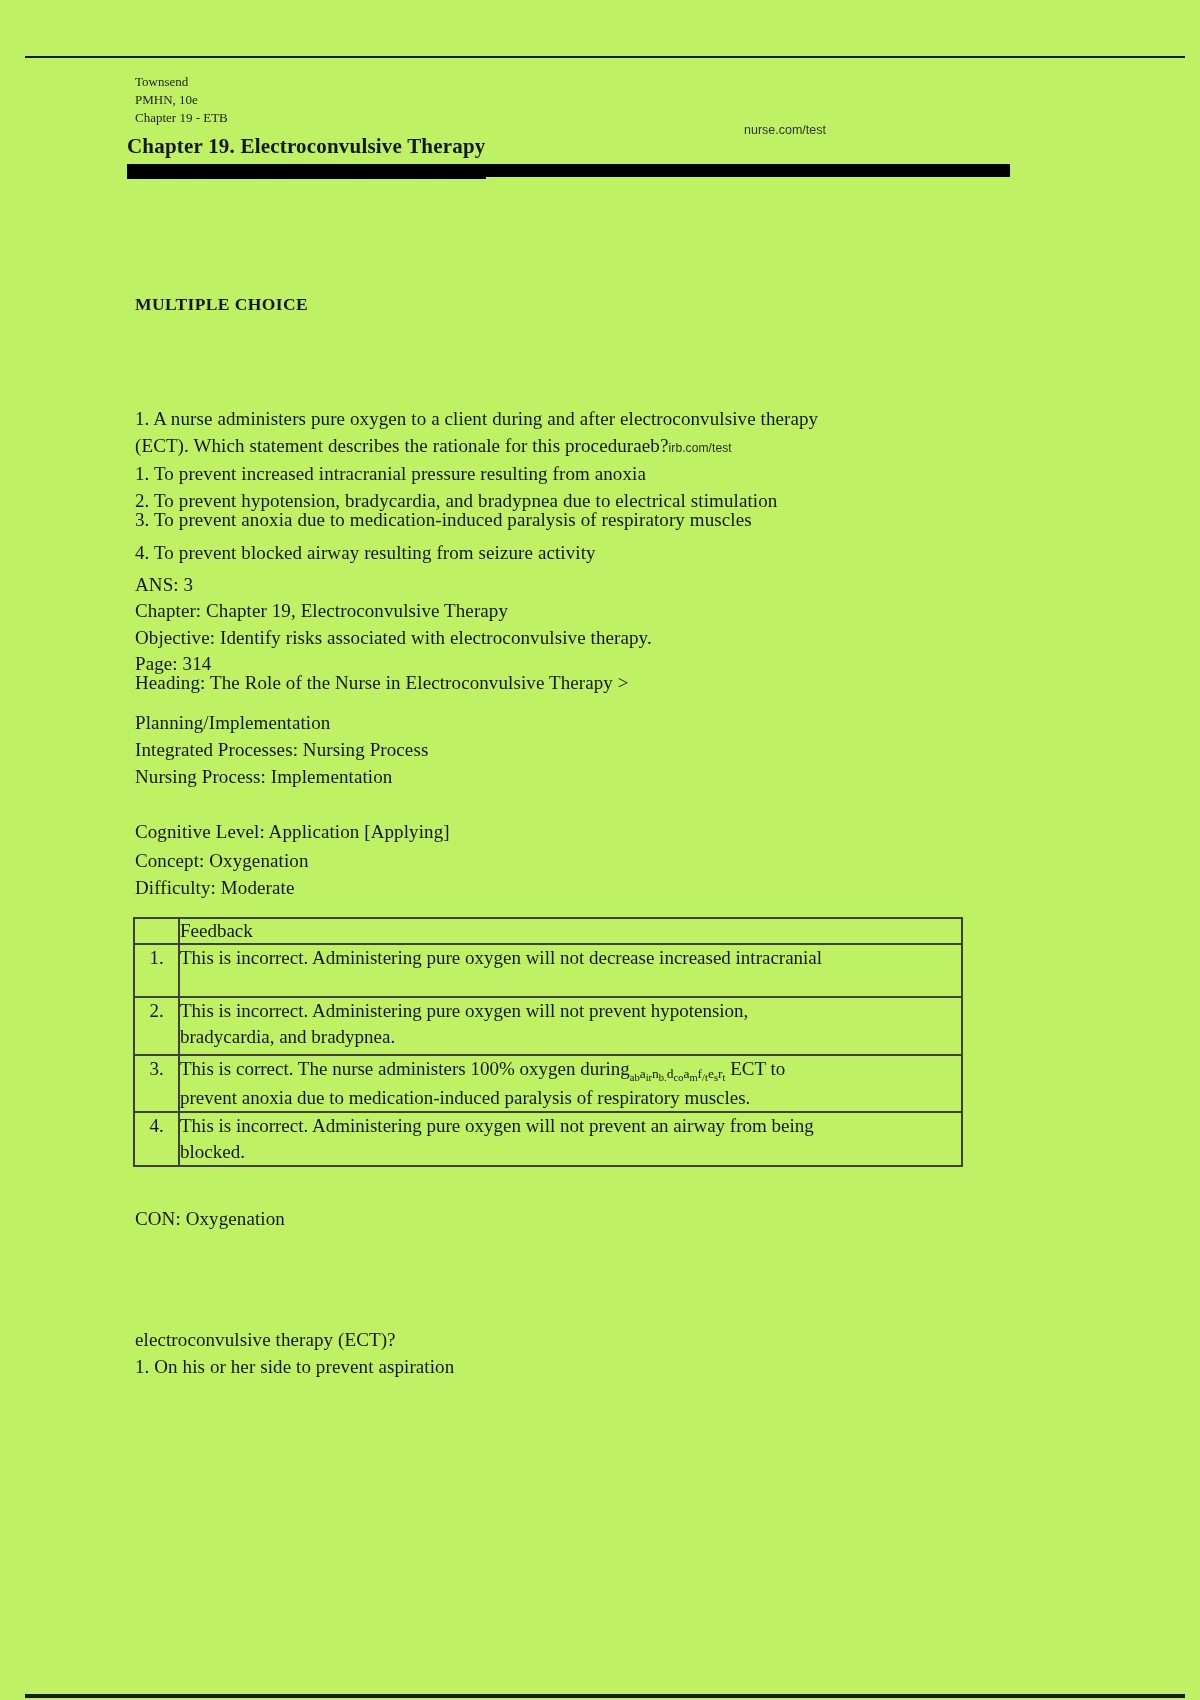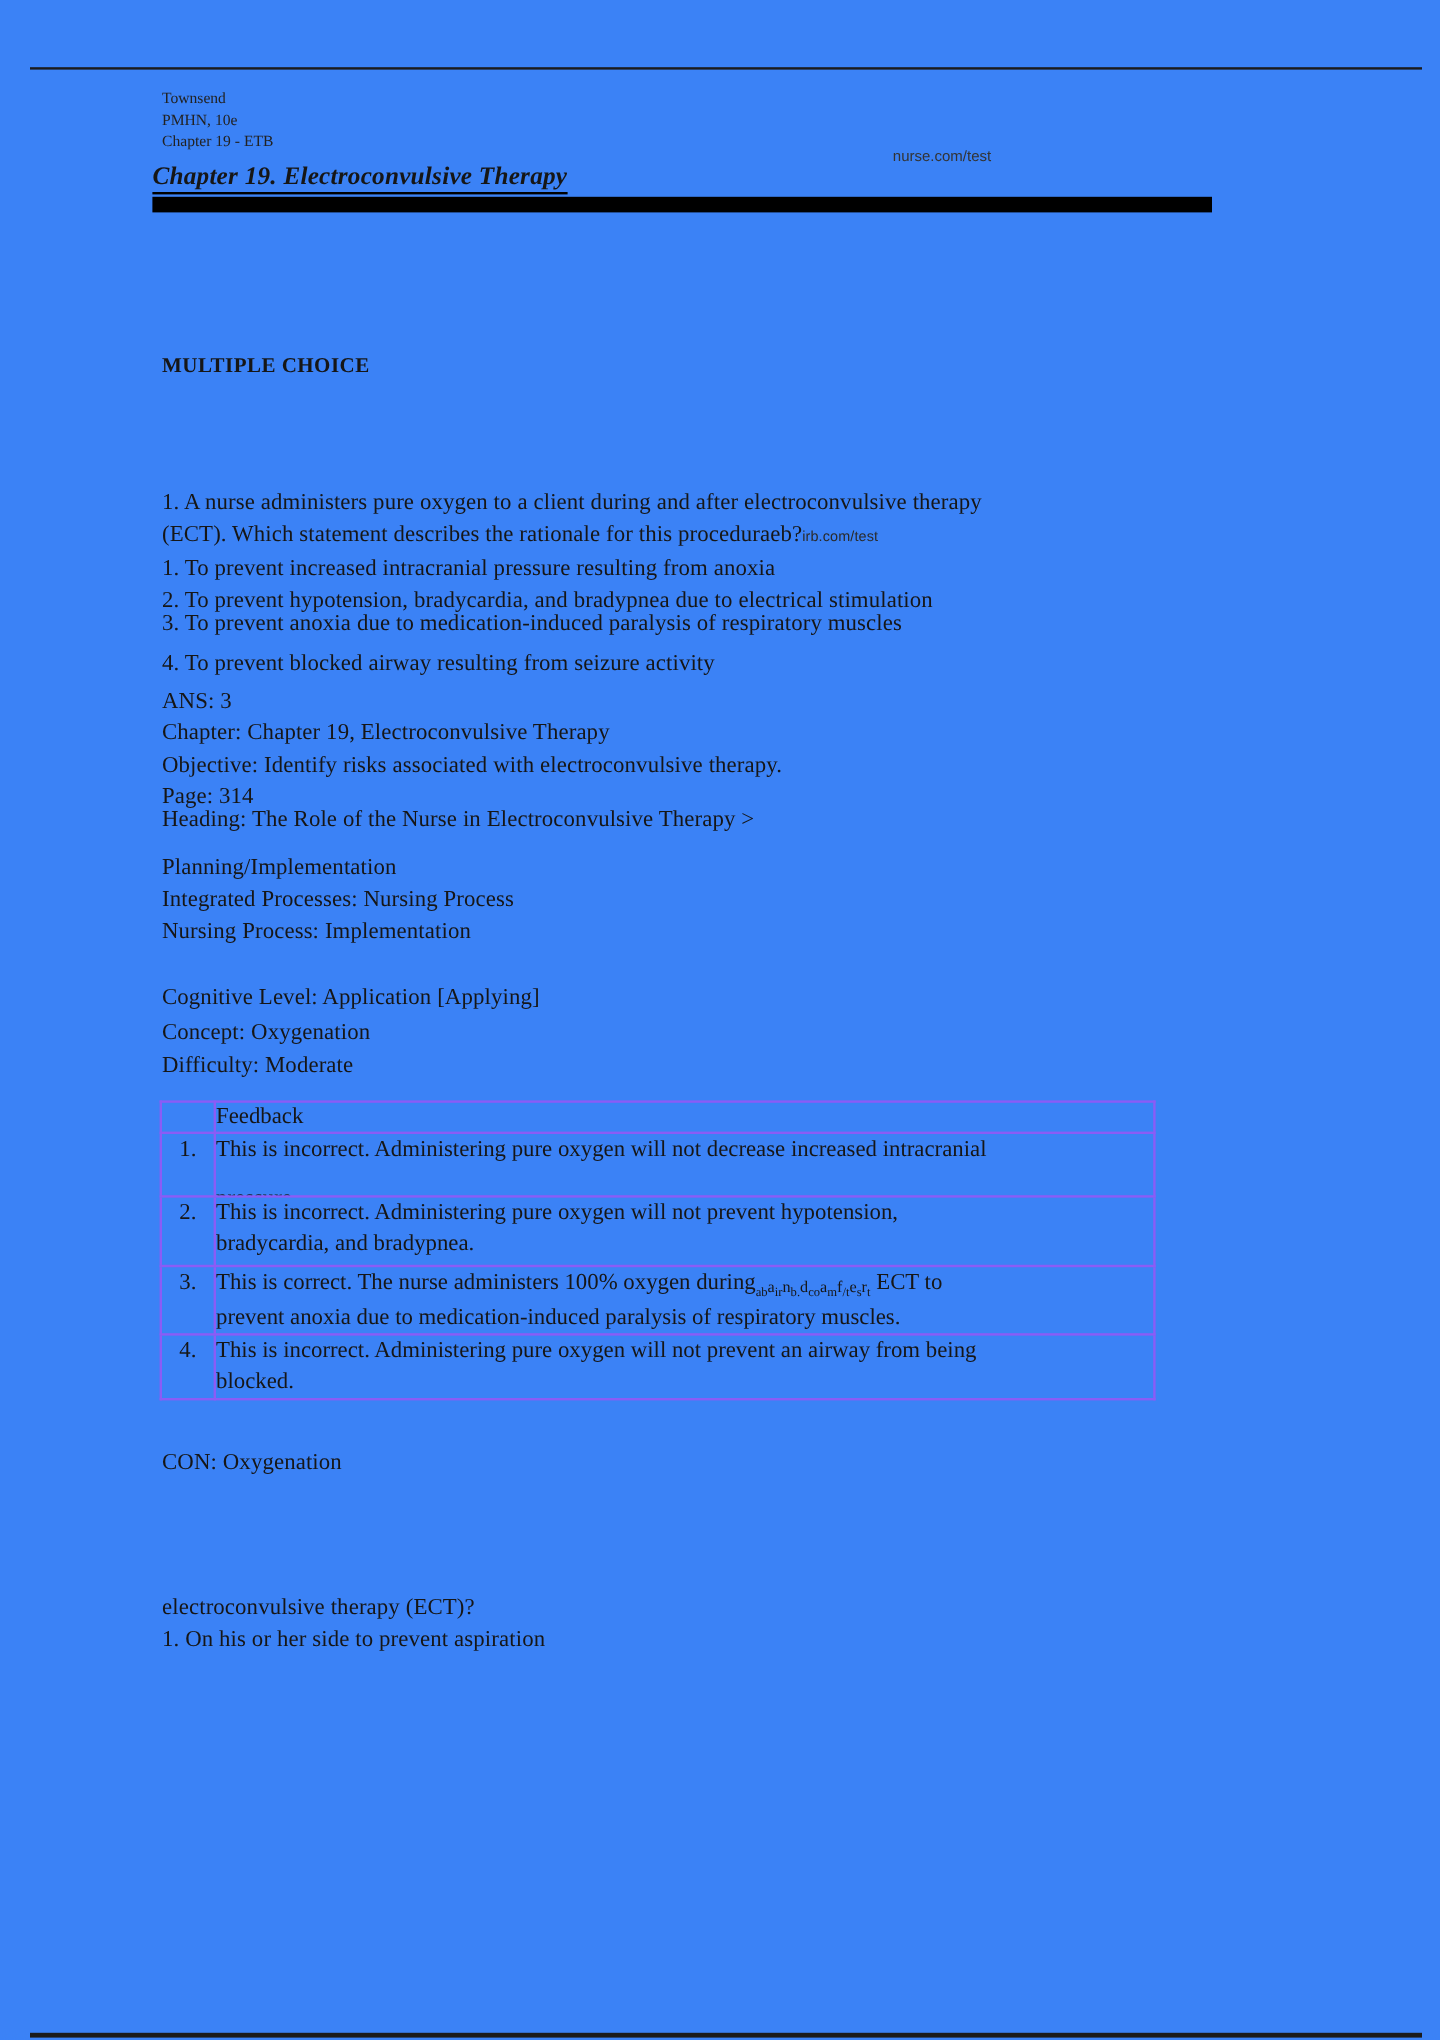--- a/index.html
+++ b/index.html
@@ -1,33 +1,33 @@
 <!DOCTYPE html>
 <html><head>
 <meta charset="utf-8">
 <style>
   html,body{margin:0;padding:0;background:#ffffff;}
-  .page{position:relative;width:1200px;height:1700px;background:#3b82f6;
+  .page{position:relative;width:1200px;height:1700px;background:#bef264;
         font-family:"Liberation Serif","DejaVu Serif",serif;color:#161616;overflow:hidden;}
   .rule{position:absolute;left:25px;width:1160px;background:#1b1b1b;}
   .rule-top{top:56px;height:2px;}
   .rule-bottom{top:1694px;height:4px;}
   .hdr{position:absolute;left:135px;font-size:13px;line-height:15px;color:#222;}
   .doc-title{position:absolute;left:127px;top:134px;font-size:21px;font-weight:700;
-             border-bottom:2px solid #000;padding-bottom:1px;letter-spacing:.2px;font-style:italic;}
+             border-bottom:2px solid #000;padding-bottom:18px;letter-spacing:.2px;}
   .black-bar{position:absolute;left:127px;top:164px;width:883px;height:13px;background:#000;}
   .wm-top{position:absolute;left:744px;top:123px;font-family:"Liberation Sans","DejaVu Sans",sans-serif;
           font-size:12.5px;color:#333;}
   .mc-head{position:absolute;left:135px;top:294px;font-size:17.5px;font-weight:700;letter-spacing:.4px;}
   .bl{position:absolute;left:135px;font-size:19px;line-height:24px;letter-spacing:.1px;white-space:nowrap;}
   .q1s{font-size:19px;}
   .q1wm{font-family:"Liberation Sans","DejaVu Sans",sans-serif;font-size:12px;color:#2a2a2a;}
   table.fb{position:absolute;left:133px;top:917px;width:830px;border-collapse:collapse;
            table-layout:fixed;font-size:19px;color:#161616;}
-  table.fb td{border:2px solid #8b5cf6;vertical-align:top;padding:0;}
+  table.fb td{border:2px solid #404040;vertical-align:top;padding:0;}
   td.c-num{width:43px;text-align:center;line-height:25px;padding-top:2px;}
   td.c-fb{padding:2px 6px 0 8px;line-height:26px;}
   tr.hrow td{height:24px;line-height:24px;}
   tr.r1 td{height:51px;} tr.r2 td{height:56px;} tr.r3 td{height:53px;} tr.r4 td{height:51px;}
   .clip{height:51px;overflow:hidden;}
   .push{margin-top:15px;}
   .wb{font-size:13.5px;position:relative;top:3px;letter-spacing:0;}
   .ws{font-size:10.5px;position:relative;top:6px;letter-spacing:0;}
 </style>
 </head>

